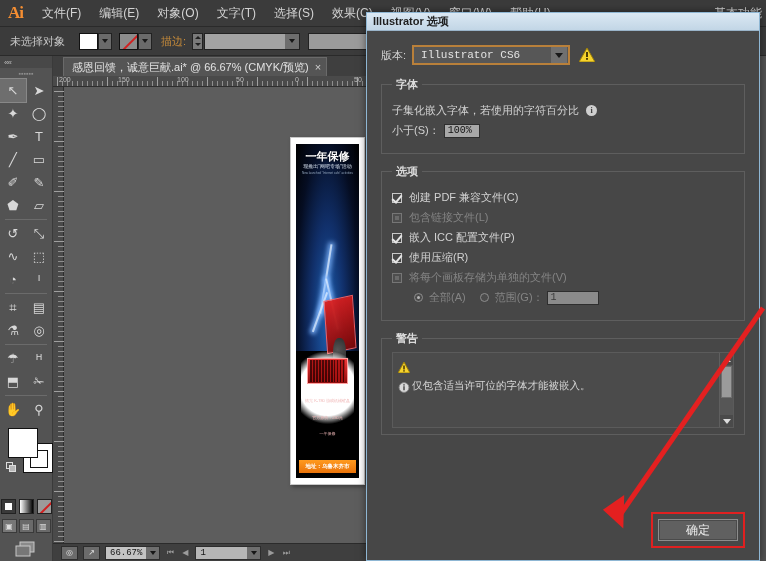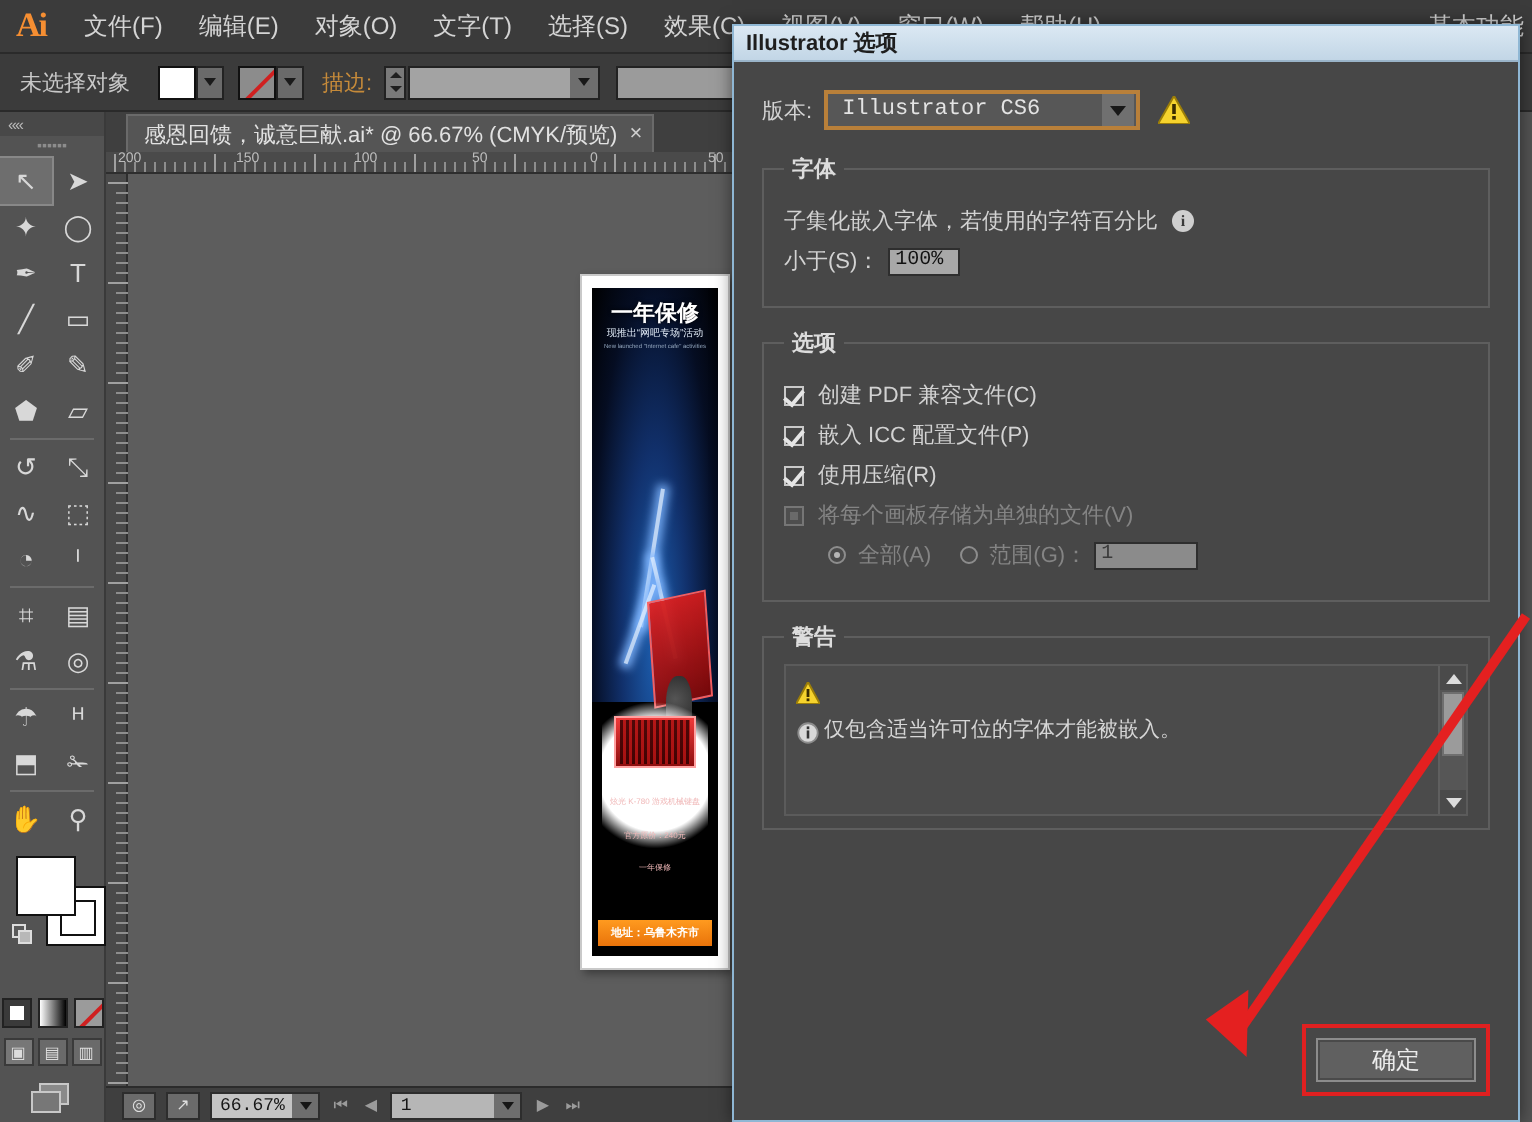--- a/index.html
+++ b/index.html
@@ -639,20 +639,24 @@
       </fieldset>
 
       <fieldset class="grp">
         <legend>选项</legend>
 
         <div class="line">
           <span class="cbox on"></span>
           <span class="lbl">创建 PDF 兼容文件(C)</span>
         </div>
         <div class="line">
+          <span class="cbox dis"></span>
+          <span class="lbl dim">包含链接文件(L)</span>
+        </div>
+        <div class="line">
           <span class="cbox on"></span>
           <span class="lbl">嵌入 ICC 配置文件(P)</span>
         </div>
         <div class="line">
           <span class="cbox on"></span>
           <span class="lbl">使用压缩(R)</span>
         </div>
         <div class="line">
           <span class="cbox dis"></span>
           <span class="lbl dim">将每个画板存储为单独的文件(V)</span>

